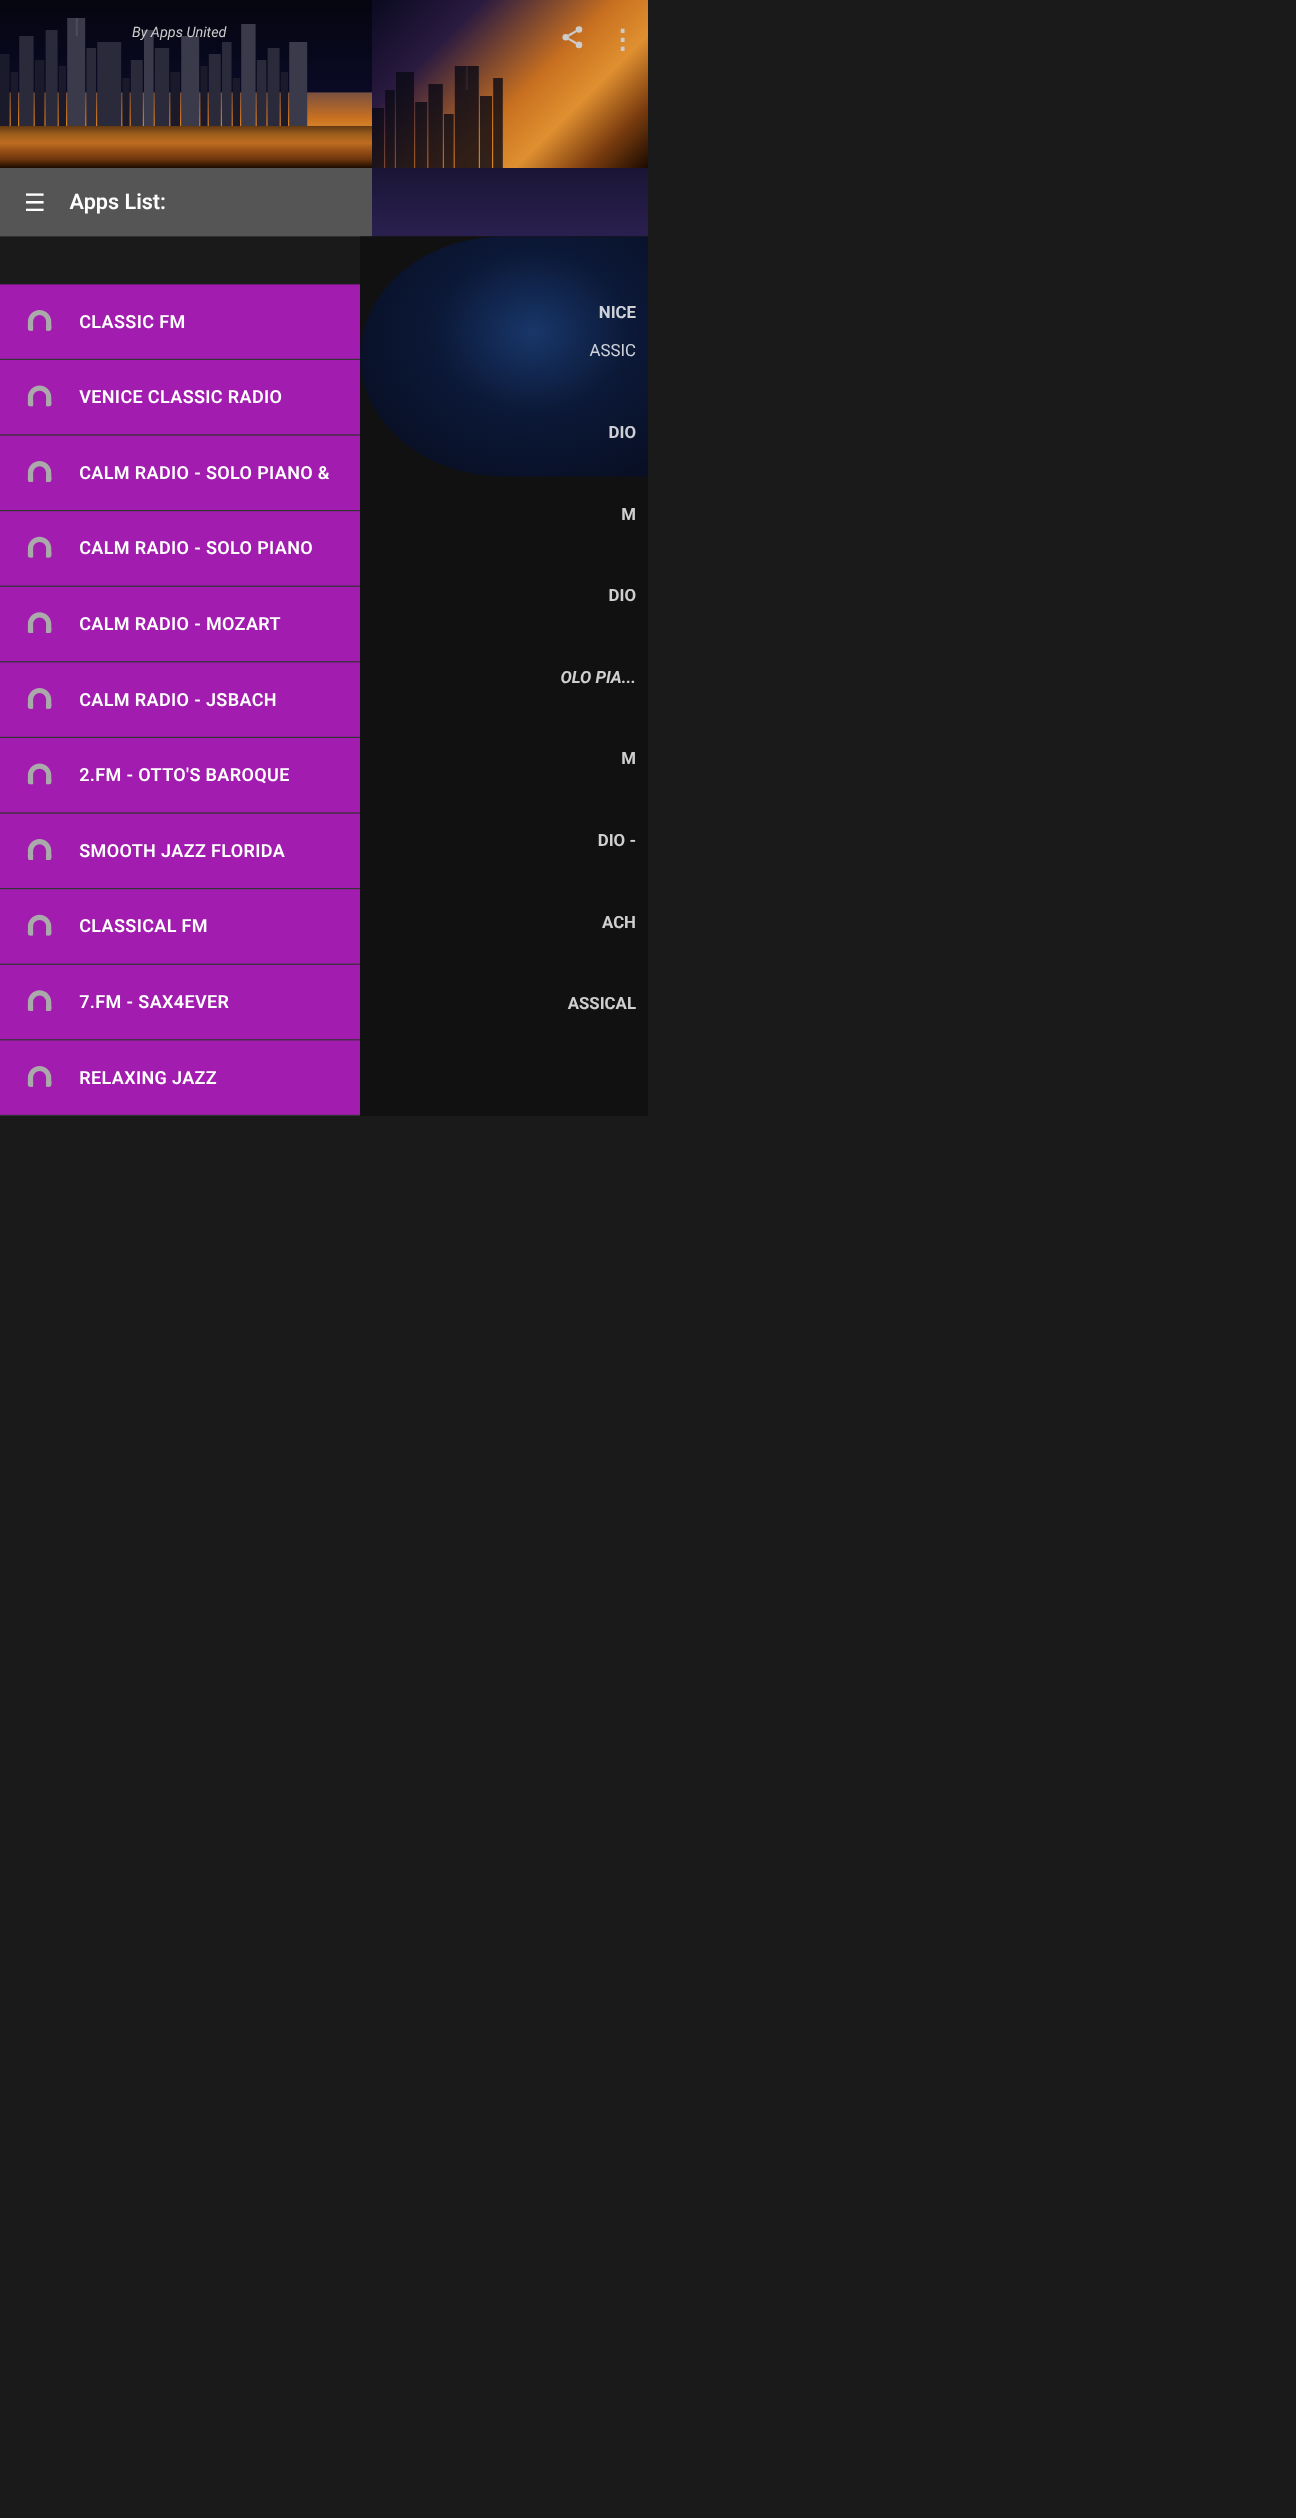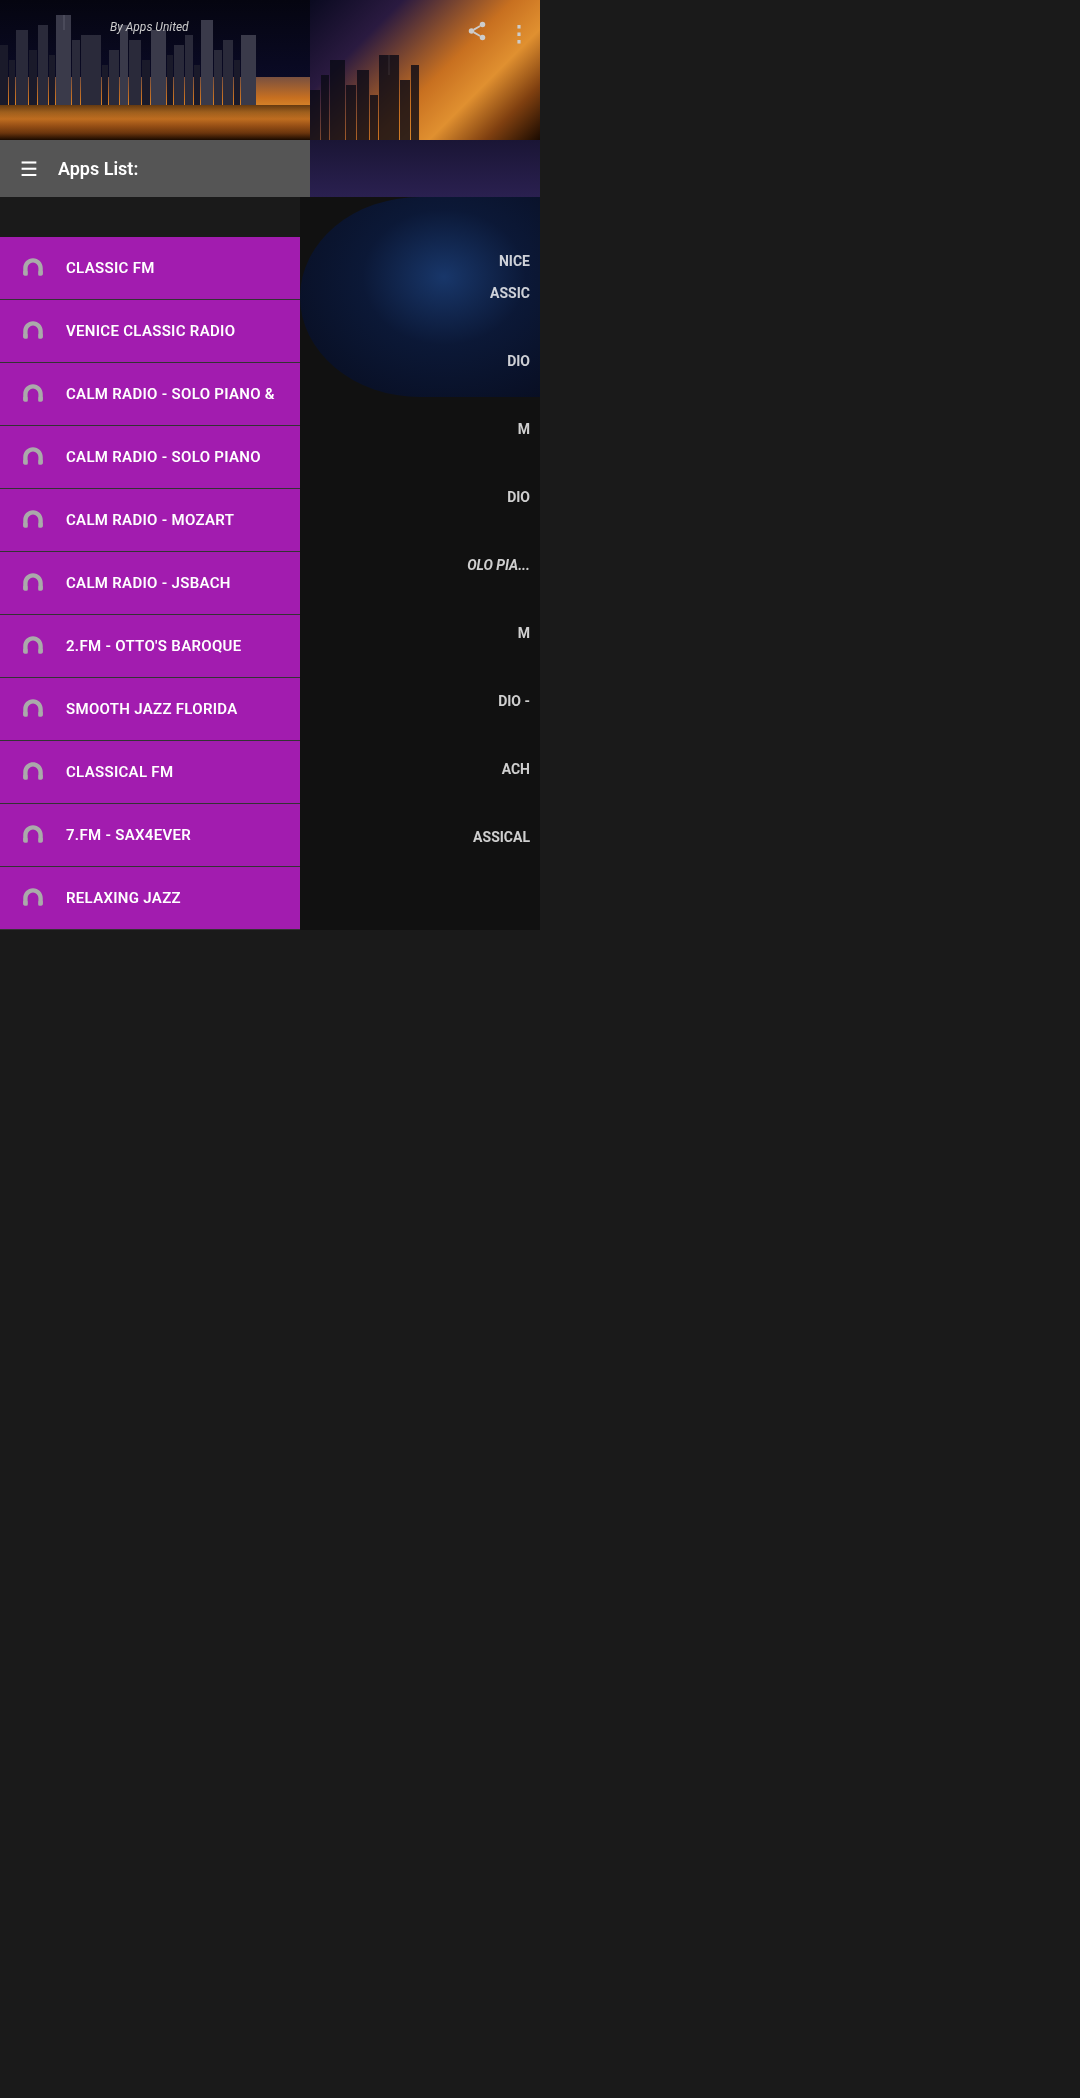--- a/index.html
+++ b/index.html
@@ -280,21 +280,21 @@
   </svg></span>
           <span class="radio-name">RELAXING JAZZ</span>
         </div>
       </div>
 
     <div style="flex:1;background:#111;position:relative;overflow:hidden;">
 
       <div style="position:absolute;top:0;left:0;width:100%;height:200px;background:radial-gradient(ellipse at 60% 40%,#1a4080 0%,#0a1a40 40%,#050a20 100%);opacity:0.8;border-radius:50% 0 0 50%;"></div>
       <div id="right-panel-texts">
           <div style="position: absolute; right: 10px; color: rgba(255, 255, 255, 0.8); font-size: 14px; font-weight: bold; top: 20px; margin-top: 36px;">NICE</div>
-          <div style="position: absolute; right: 10px; color: rgba(255, 255, 255, 0.8); font-size: 14px; font-weight: bold; top: 88px; text-align: right;">ASSIC</div>
+          <div style="position: absolute; right: 10px; color: rgba(255, 255, 255, 0.8); font-size: 14px; font-weight: normal; top: 88px; text-align: right;">ASSIC</div>
           <div style="position: absolute; right: 10px; color: rgba(255, 255, 255, 0.8); font-size: 14px; font-weight: bold; top: 156px;">DIO</div>
           <div style="position: absolute; right: 10px; color: rgba(255, 255, 255, 0.8); font-size: 14px; font-weight: bold; top: 224px;">M</div>
           <div style="position: absolute; right: 10px; color: rgba(255, 255, 255, 0.8); font-size: 14px; font-weight: bold; top: 292px;">DIO</div>
           <div style="position: absolute; right: 10px; color: rgba(255, 255, 255, 0.8); font-size: 14px; font-weight: bold; top: 360px; font-style: italic;">OLO PIA...</div>
           <div style="position: absolute; right: 10px; color: rgba(255, 255, 255, 0.8); font-size: 14px; font-weight: bold; top: 428px;">M</div>
           <div style="position: absolute; right: 10px; color: rgba(255, 255, 255, 0.8); font-size: 14px; font-weight: bold; top: 496px;">DIO -</div>
           <div style="position: absolute; right: 10px; color: rgba(255, 255, 255, 0.8); font-size: 14px; font-weight: bold; top: 564px;">ACH</div>
           <div style="position: absolute; right: 10px; color: rgba(255, 255, 255, 0.8); font-size: 14px; font-weight: bold; top: 632px;">ASSICAL</div>
         </div>
     </div>

